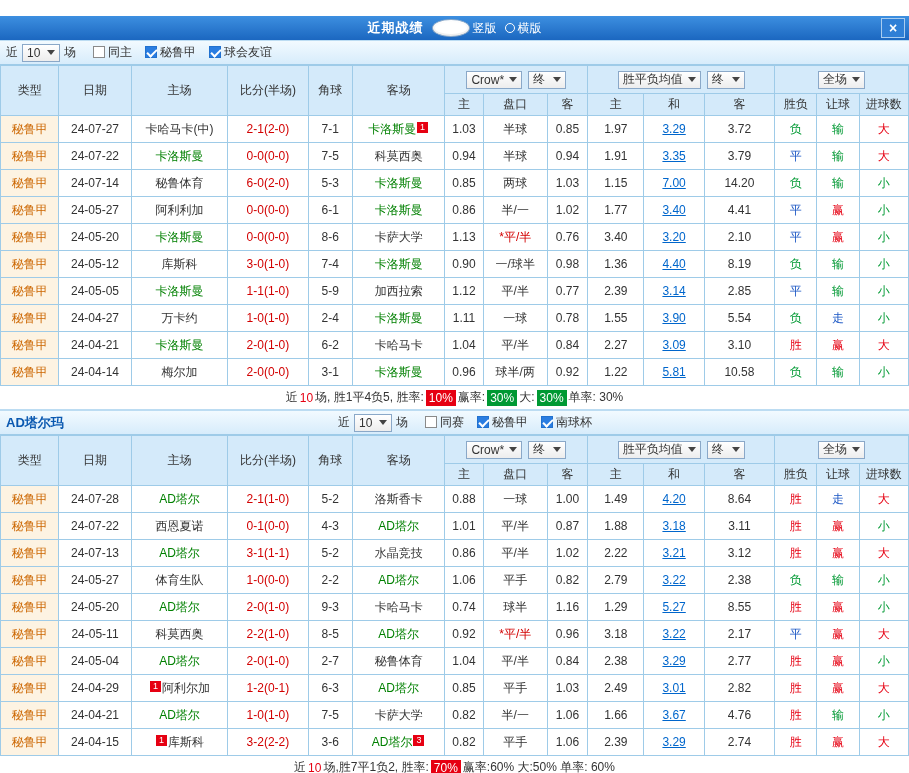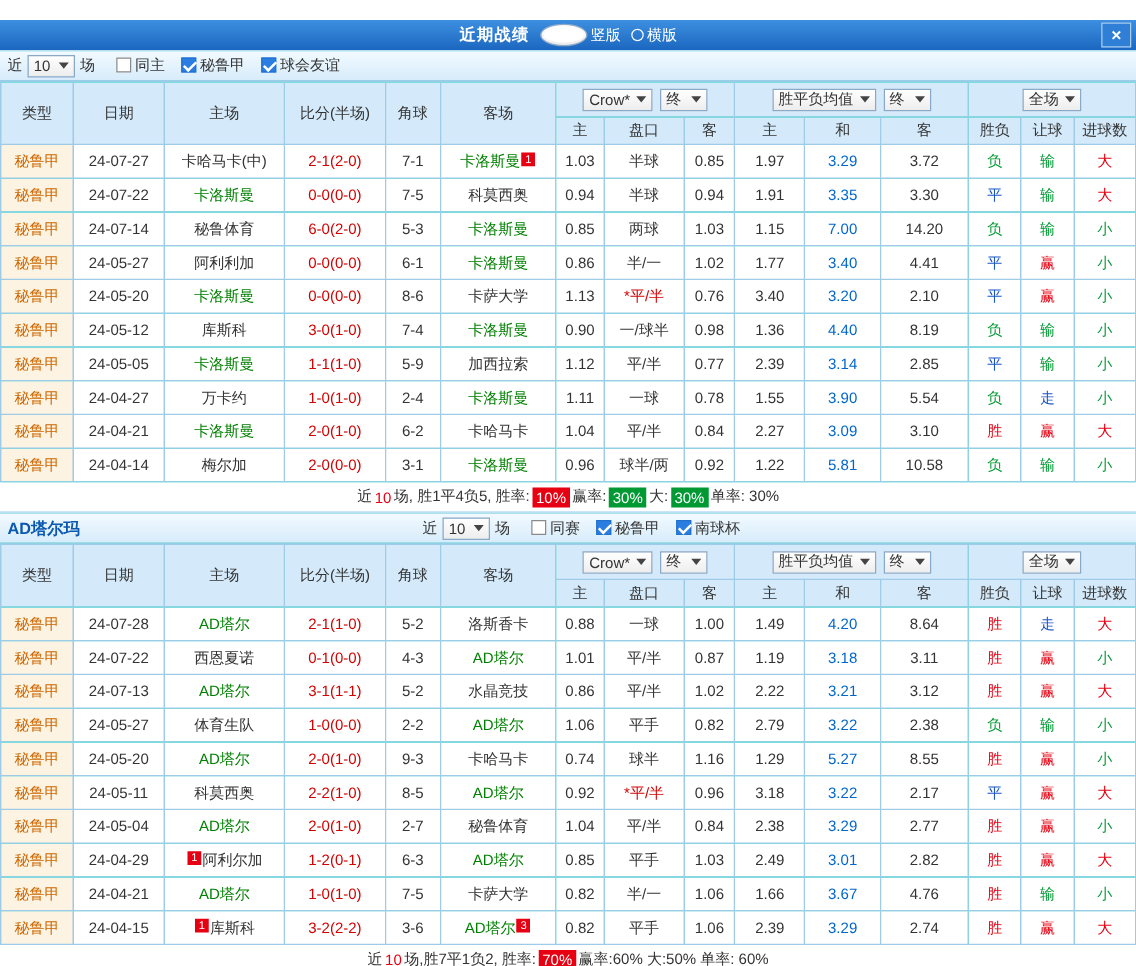--- a/index.html
+++ b/index.html
@@ -55,21 +55,21 @@
     border:1px solid #9ecbe8; text-align:center; padding:0 1px;
     overflow:hidden; white-space:nowrap; font-size:12px;
   }
   thead th { background:#d4eafa; font-weight:normal; color:#333; }
   thead tr.h1 th { height:28px; }
   thead tr.h2 th { height:22px; }
   tbody td { height:27px; background:#fff; }
   .dd-wrap { display:flex; align-items:center; justify-content:center; gap:6px; }
   td.league-cell { background:#fdf3e2; color:#cc6600; }
   td.score-cell { color:#d20000; }
-  td.draw-cell { color:#0066cc; }
+  td.draw-cell { color:#0066cc;text-decoration:underline; }
   .team-text.focus { color:#008000; }
   td.line-cell.star { color:#d20000; }
   .num-badge {
     display:inline-block; background:#e60012; color:#fff; font-size:9px;
     width:11px; height:11px; line-height:11px; margin:0 1px; vertical-align:3px;
   }
   
   .sec-foot {
     height:24px; display:flex; align-items:center; justify-content:center;
     border-bottom:1px solid #bcdcf2; background:#fff;
@@ -208,21 +208,21 @@
             <td>24-07-22</td>
             <td><span class="team-text focus">卡洛斯曼</span></td>
             <td class="score-cell">0-0(0-0)</td>
             <td>7-5</td>
             <td><span class="team-text">科莫西奥</span></td>
             <td>0.94</td>
             <td class="line-cell">半球</td>
             <td>0.94</td>
             <td>1.91</td>
             <td class="draw-cell">3.35</td>
-            <td>3.30</td>
+            <td>3.79</td>
             <td style="color: rgb(26, 86, 196);">平</td>
             <td style="color: rgb(0, 153, 51);">输</td>
             <td style="color: rgb(230, 0, 18);">大</td>
           </tr>
           <tr>
             <td class="league-cell">秘鲁甲</td>
             <td>24-07-14</td>
             <td><span class="team-text">秘鲁体育</span></td>
             <td class="score-cell">6-0(2-0)</td>
             <td>5-3</td>
@@ -485,21 +485,21 @@
           <tr>
             <td class="league-cell">秘鲁甲</td>
             <td>24-07-22</td>
             <td><span class="team-text">西恩夏诺</span></td>
             <td class="score-cell">0-1(0-0)</td>
             <td>4-3</td>
             <td><span class="team-text focus">AD塔尔</span></td>
             <td>1.01</td>
             <td class="line-cell">平/半</td>
             <td>0.87</td>
-            <td>1.19</td>
+            <td>1.88</td>
             <td class="draw-cell">3.18</td>
             <td>3.11</td>
             <td style="color: rgb(230, 0, 18);">胜</td>
             <td style="color: rgb(230, 0, 18);">赢</td>
             <td style="color: rgb(0, 153, 51);">小</td>
           </tr>
           <tr>
             <td class="league-cell">秘鲁甲</td>
             <td>24-07-13</td>
             <td><span class="team-text focus">AD塔尔</span></td>

